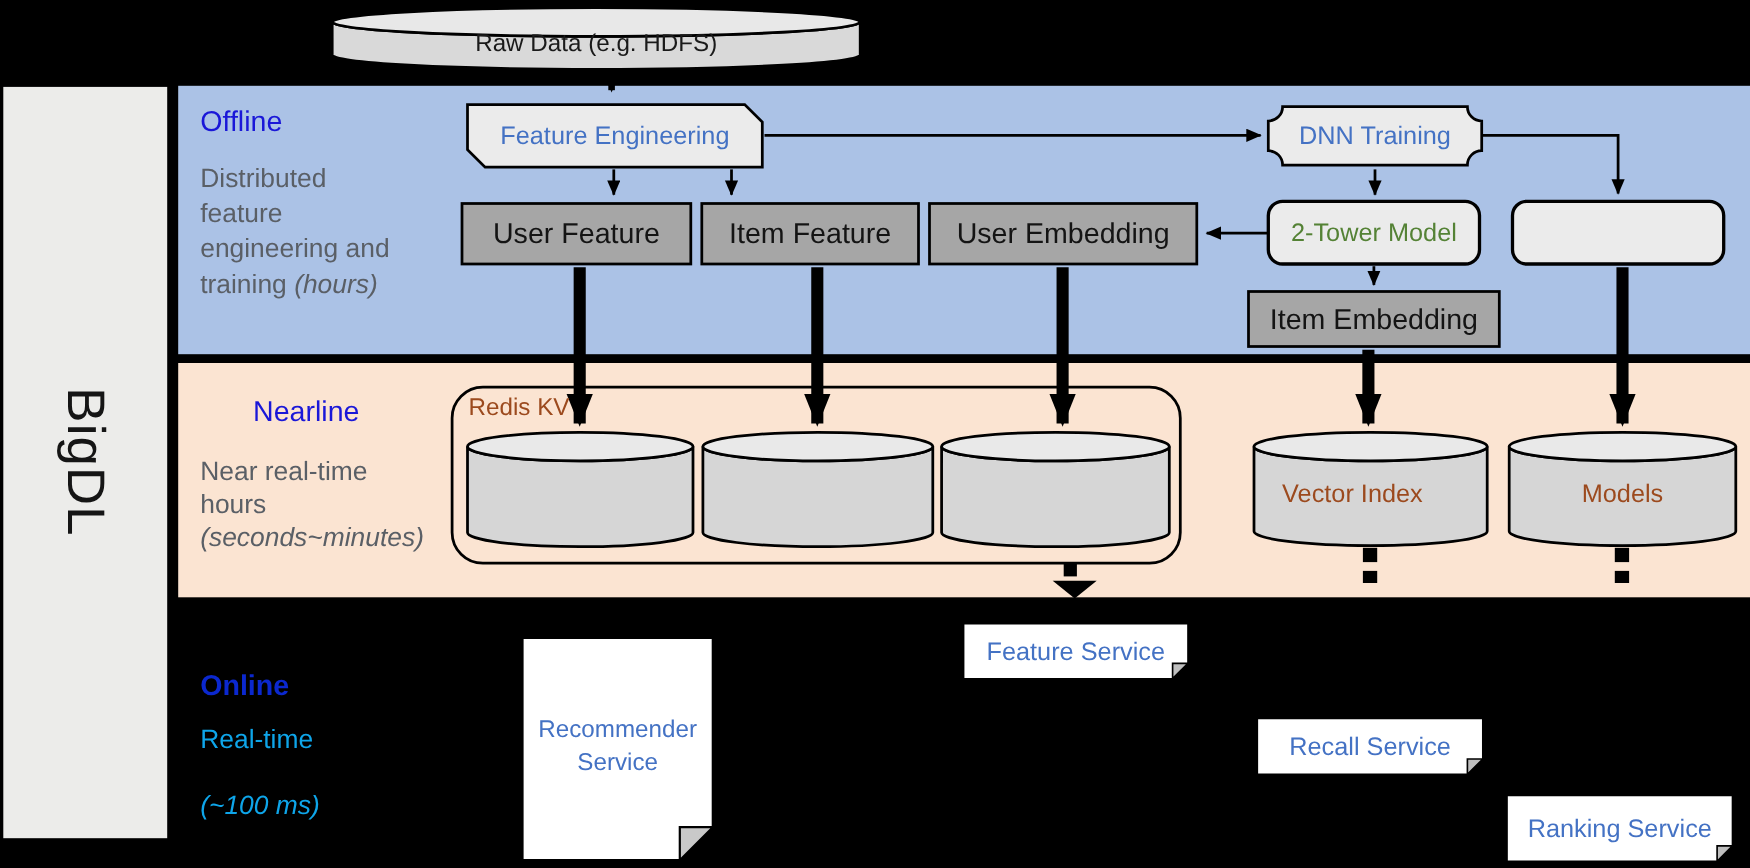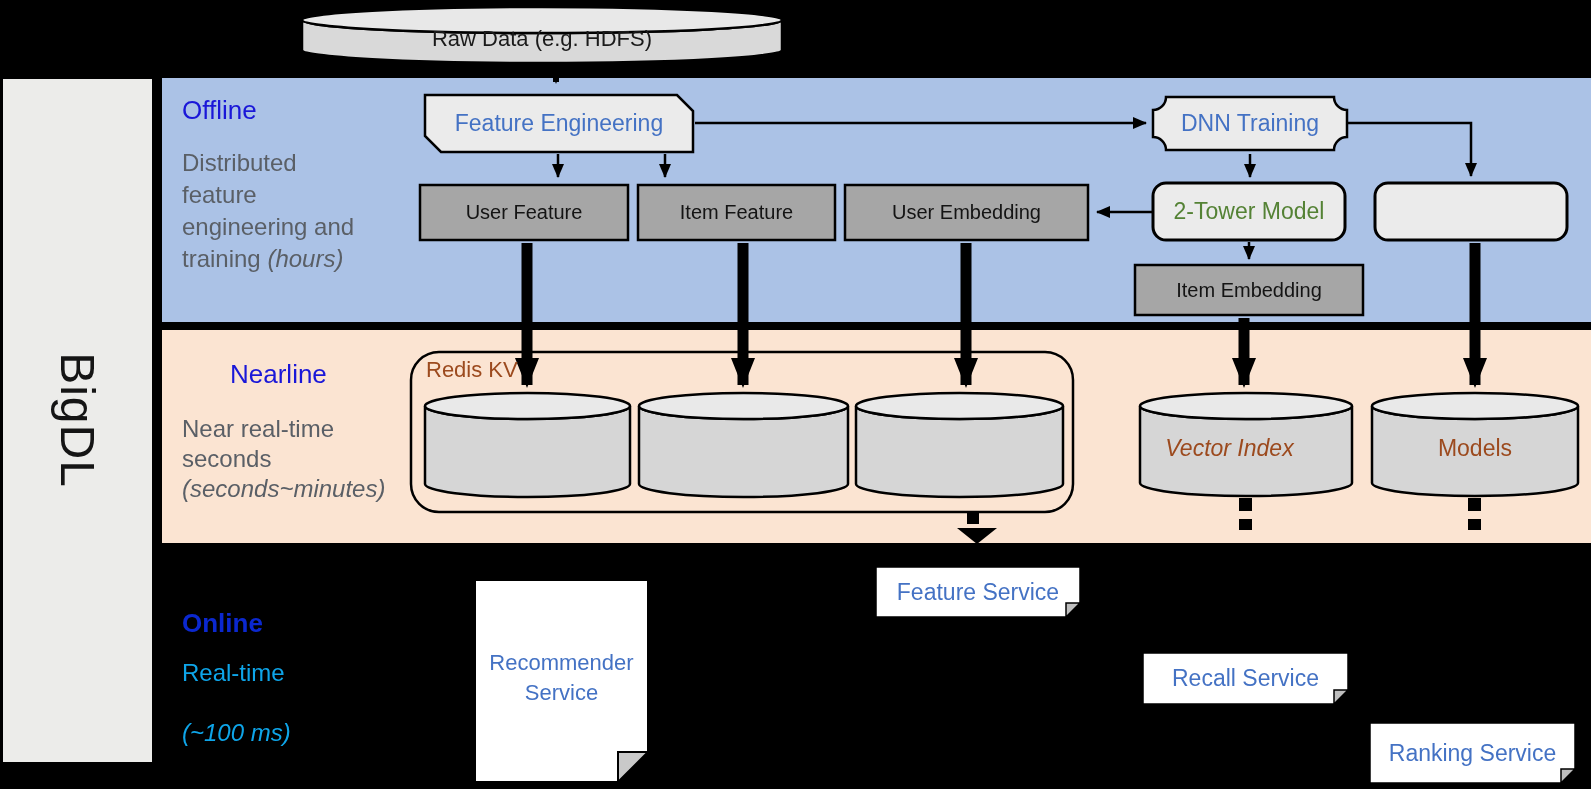--- a/index.html
+++ b/index.html
@@ -7,21 +7,21 @@
     position:relative;width:1591px;height:789px;background:#000;overflow:hidden;
     font-family:"Liberation Sans", sans-serif;
   }
   #shapes{position:absolute;left:0;top:0;z-index:1;}
   .lbl{
     position:absolute;z-index:2;display:flex;align-items:center;justify-content:center;
     text-align:center;font-family:"Liberation Sans", sans-serif;white-space:nowrap;
   }
   .node-blue{color:#4472c4;font-size:23px;}
   .node-green{color:#548235;font-size:23px;}
-  .node-black{color:#141414;font-size:20px;}
+  .node-black{color:#141414;font-size:26px;}
   .node-brown{color:#9c4a1e;font-size:23px;}
   .band-title{font-size:26px;color:#1a17d8;}
   .band-desc{font-size:24px;color:#5a5f66;line-height:30px;}
   .online-title{color:#0b28cf;font-weight:bold;}
   .online-desc{color:#0ea5e9;}
   .it{font-style:italic;}
   .leftalign{justify-content:flex-start;text-align:left;}
   #bigdl-label{
     position:absolute;z-index:2;left:77px;top:420px;font-size:48px;color:#151515;
     transform:translate(-50%,-50%) rotate(90deg);letter-spacing:1px;
@@ -128,25 +128,25 @@
   <div class="lbl node-blue" style="left:425px;top:95px;width:268px;height:57px;">Feature Engineering</div>
   <div class="lbl node-blue" style="left:1153px;top:97px;width:194px;height:53px;">DNN Training</div>
   <div class="lbl node-black" style="left:420px;top:185px;width:208px;height:55px;">User Feature</div>
   <div class="lbl node-black" style="left:638px;top:185px;width:197px;height:55px;">Item Feature</div>
   <div class="lbl node-black" style="left:845px;top:185px;width:243px;height:55px;">User Embedding</div>
   <div class="lbl node-green" style="left:1153px;top:183px;width:192px;height:57px;">2-Tower Model</div>
   <div class="lbl node-black" style="left:1135px;top:265px;width:228px;height:50px;border-radius:18px;">Item Embedding</div>
 
   <div class="lbl band-title leftalign" style="left:182px;top:361px;width:200px;height:26px;margin-left:48px;">Nearline</div>
   <div class="lbl band-desc leftalign" style="left:182px;top:414px;width:230px;height:30px;">Near real-time</div>
-  <div class="lbl band-desc leftalign" style="left:182px;top:444px;width:230px;height:30px;">seconds</div>
+  <div class="lbl band-desc leftalign" style="left:182px;top:444px;width:230px;height:30px;">hours</div>
   <div class="lbl band-desc leftalign it" style="left:182px;top:474px;width:230px;height:30px;">(seconds~minutes)</div>
 
   <div class="lbl node-brown leftalign" style="left:426px;top:356px;width:140px;height:28px;font-size:22px;">Redis KV</div>
-  <div class="lbl node-brown" style="left:1140px;top:433px;width:179px;height:30px;font-style:italic;">Vector Index</div>
+  <div class="lbl node-brown" style="left:1140px;top:433px;width:179px;height:30px;">Vector Index</div>
   <div class="lbl node-brown" style="left:1372px;top:433px;width:206px;height:30px;">Models</div>
 
   <div class="lbl band-title online-title leftalign" style="left:182px;top:610px;width:200px;height:26px;">Online</div>
   <div class="lbl band-desc online-desc leftalign" style="left:182px;top:658px;width:230px;height:30px;">Real-time</div>
   <div class="lbl band-desc online-desc leftalign it" style="left:182px;top:718px;width:230px;height:30px;">(~100 ms)</div>
 
   <div class="lbl" style="left:475px;top:645px;width:173px;height:66px;flex-direction:column;line-height:30px;font-size:22px;color:#4472c4;">
     <span>Recommender</span>
     <span>Service</span>
   </div>

